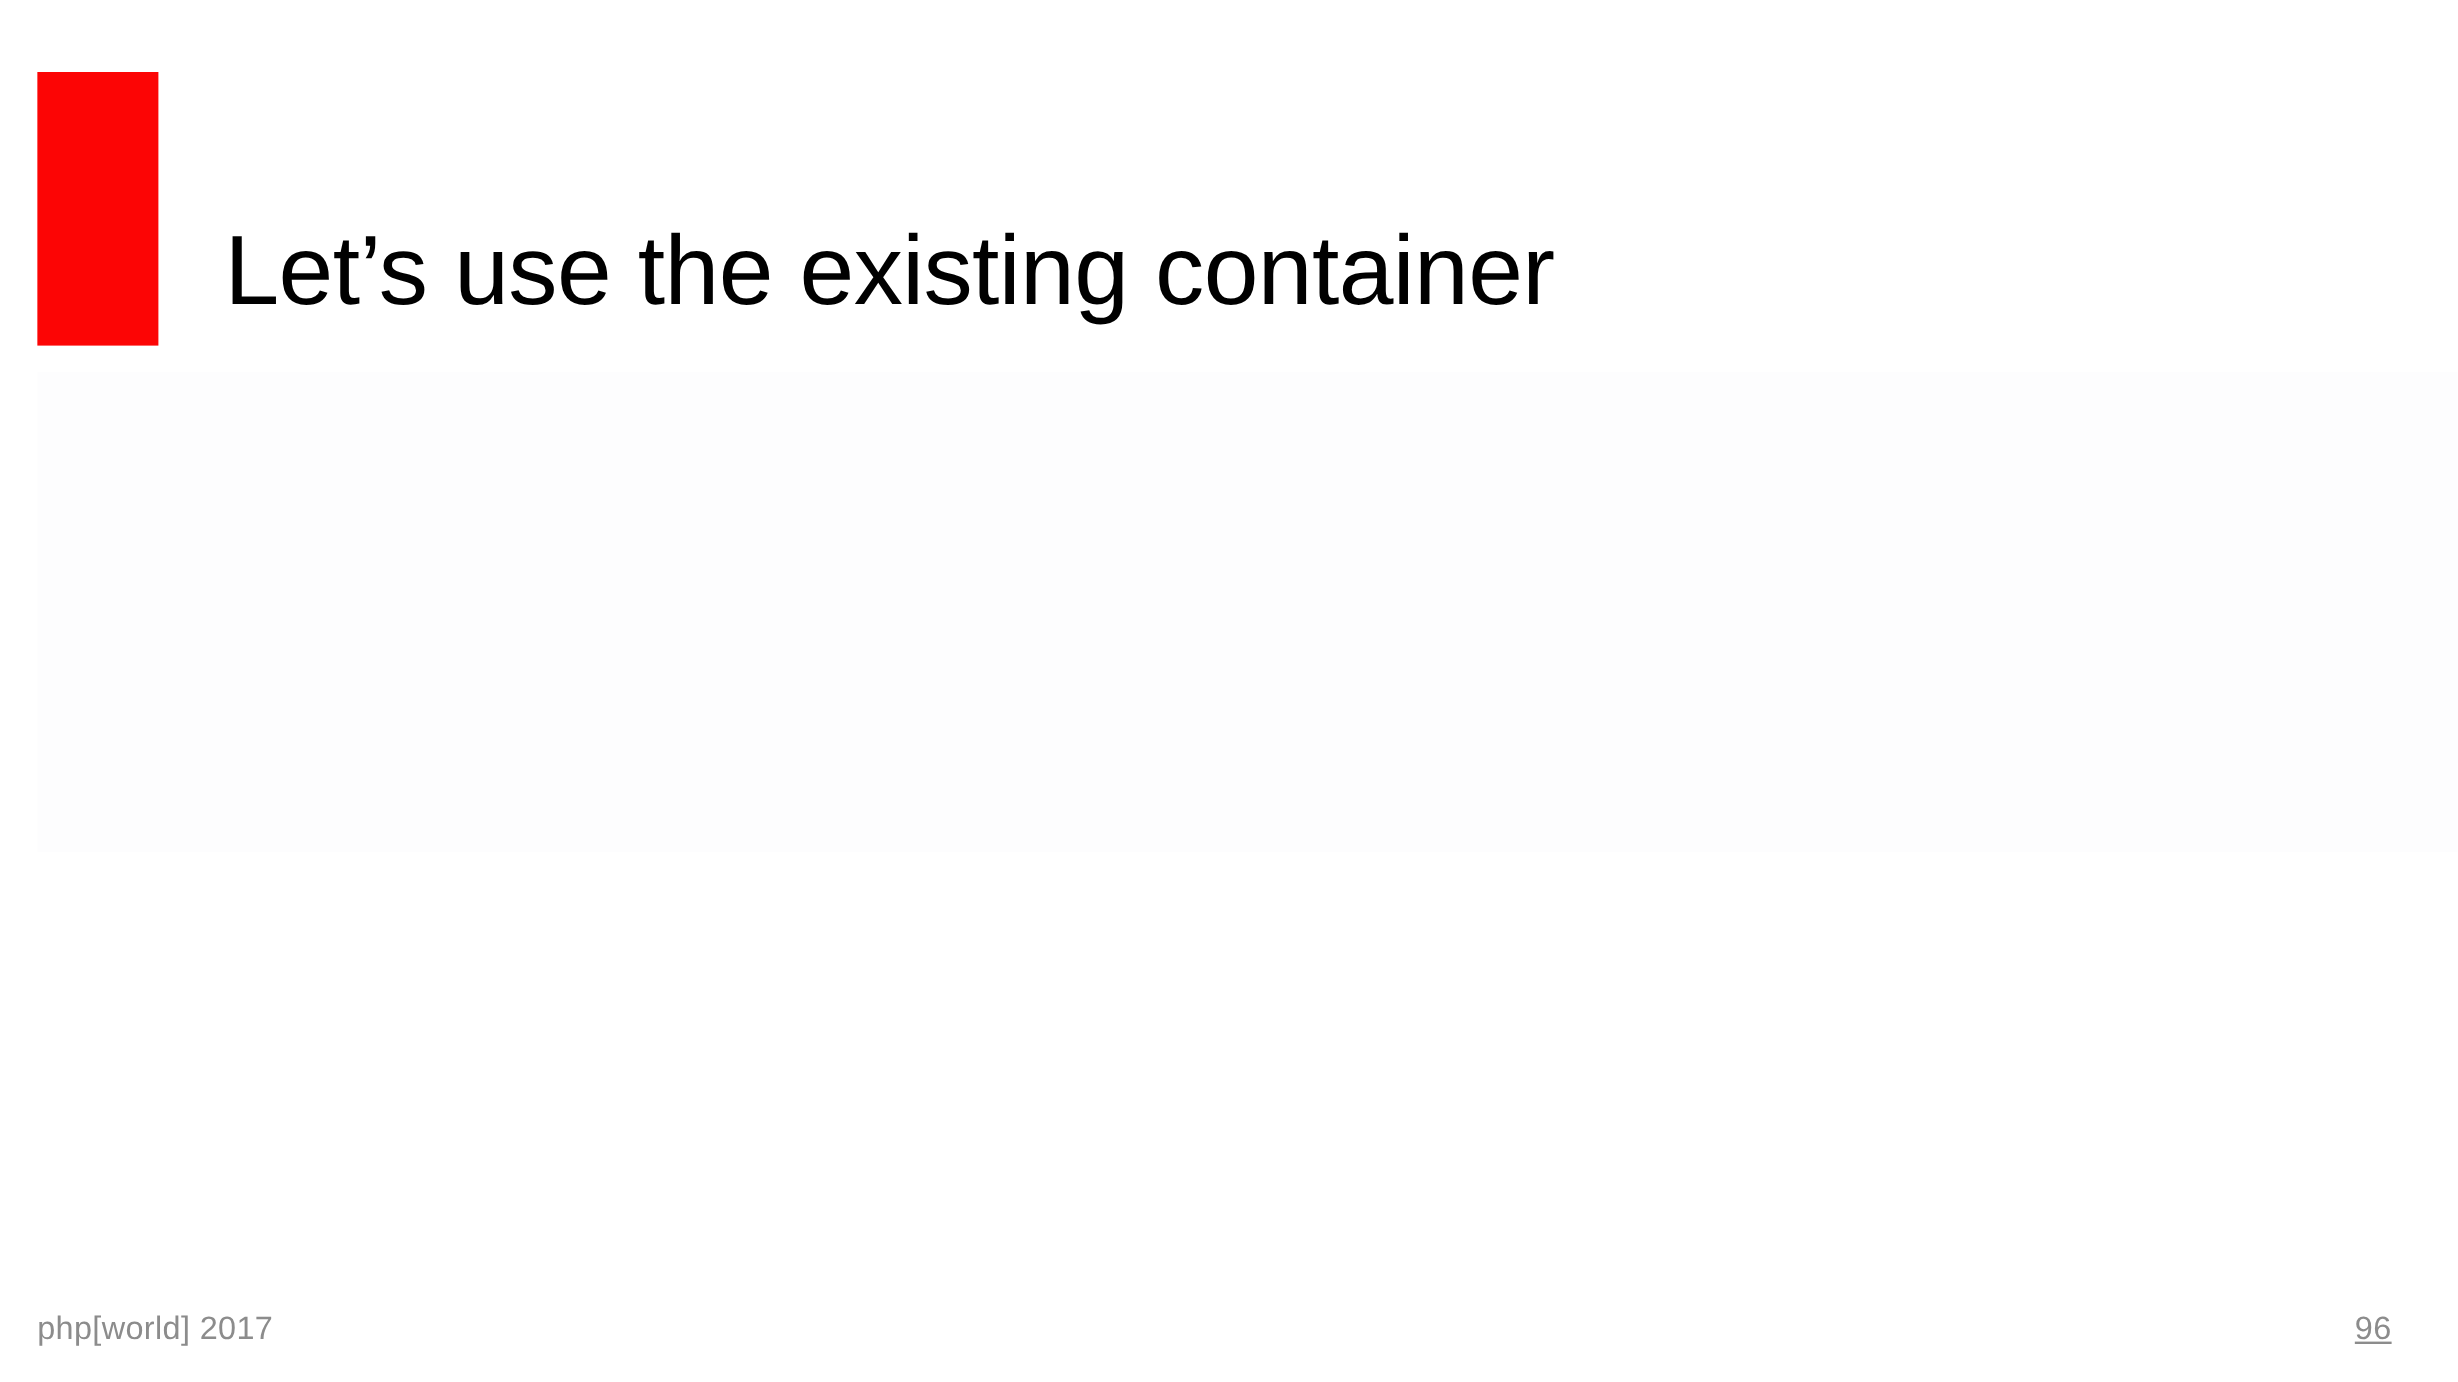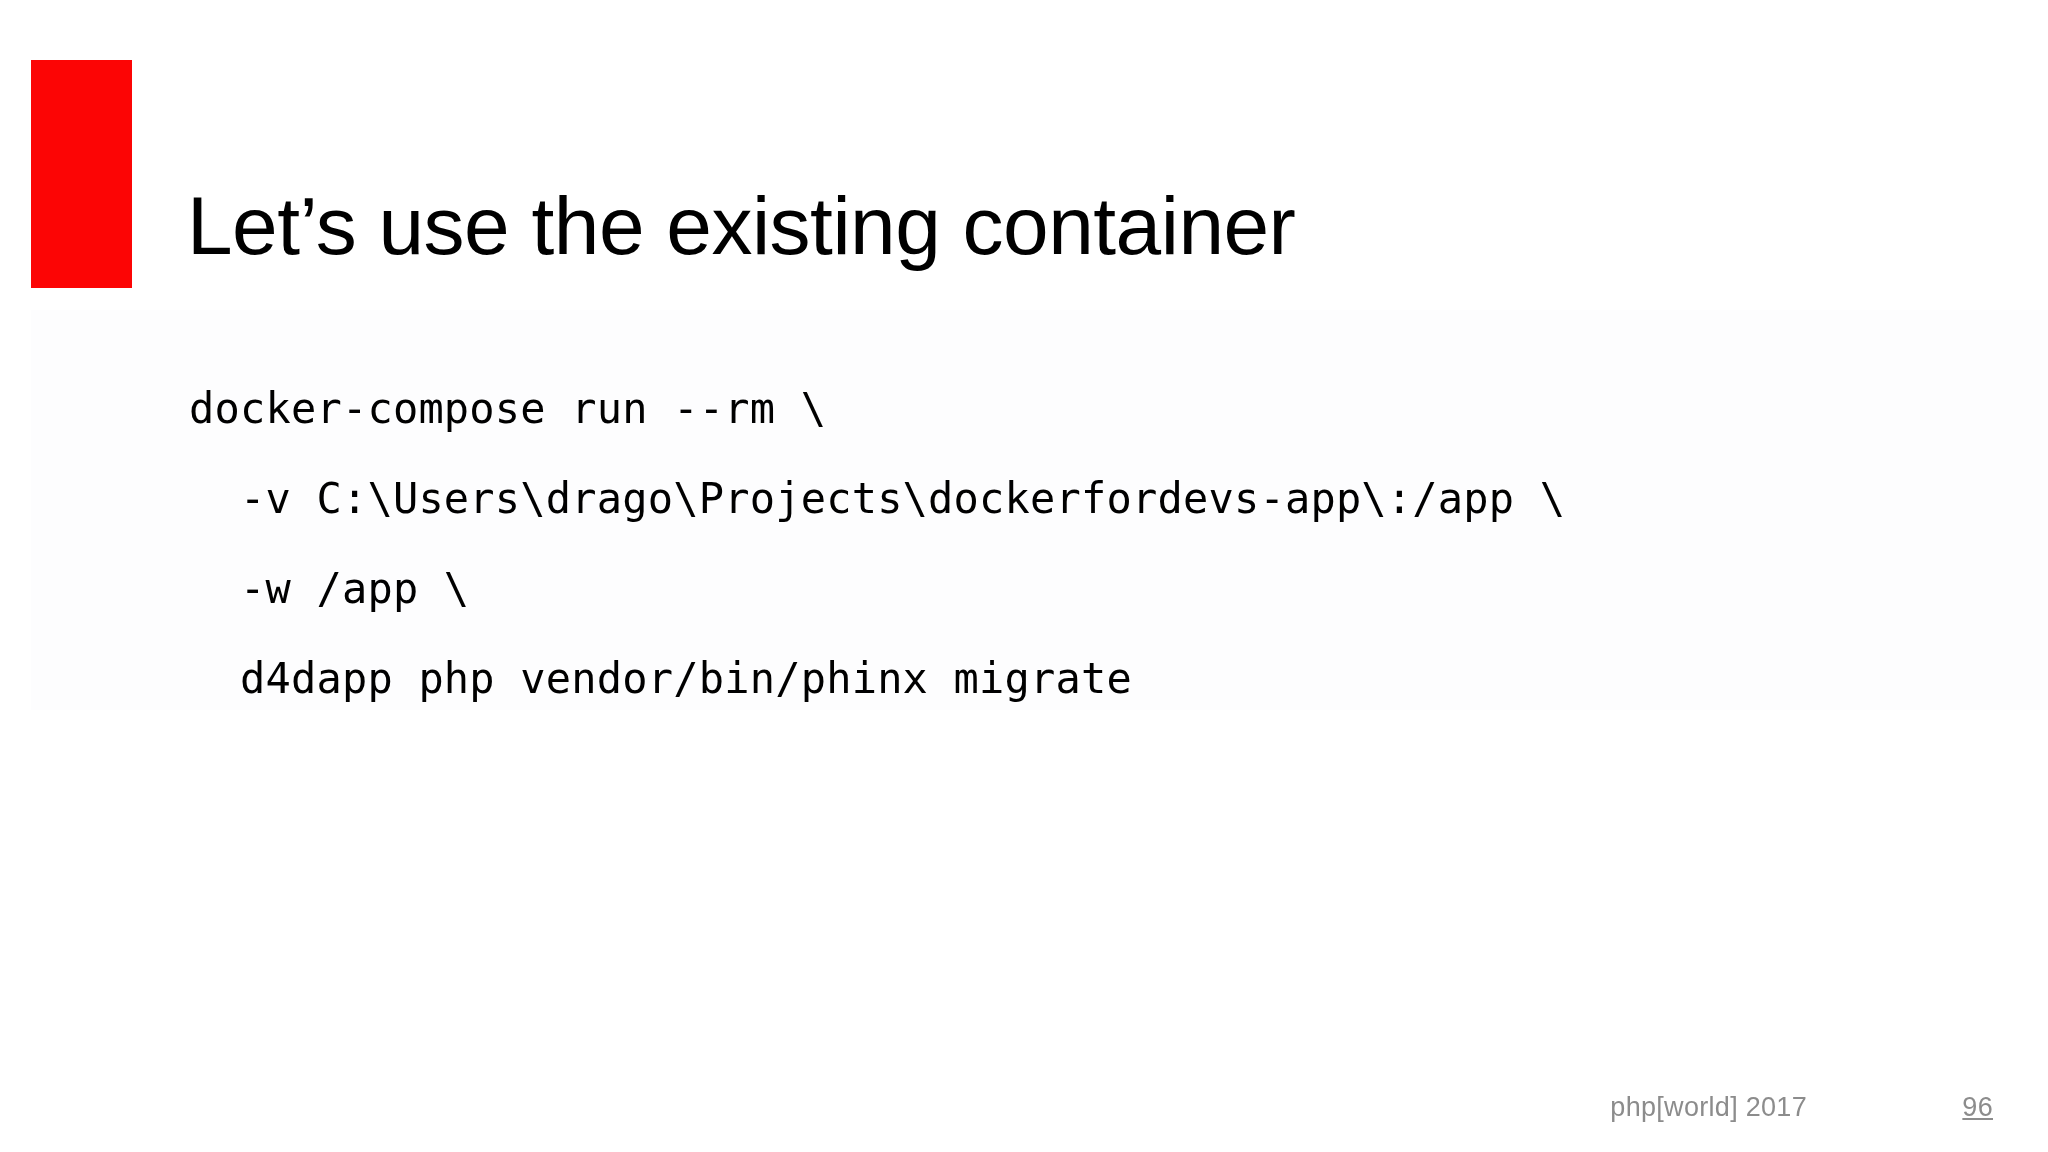--- a/index.html
+++ b/index.html
@@ -77,21 +77,21 @@
     top: 1092px;
     width: 2048px;
     height: 50px;
   }
 
   #footer-text {
     position: absolute;
     left: 0;
     top: 0;
     width: 1776px;
-    text-align: right;
+    text-align: left;
     font-family: "Liberation Sans", sans-serif;
     font-size: 27px;
     font-weight: 400;
     color: #8c8c8c;
     letter-spacing: 0.3px;
   }
 
   #page-number {
     position: absolute;
     right: 86px;
@@ -108,20 +108,19 @@
 <body>
 
 <div id="slide">
 
   <div id="content-band"></div>
 
   <div id="accent-block"></div>
 
   <h1 id="slide-title">Let’s use the existing container</h1>
 
-  <pre id="code-block"><code><span class="code-line">docker-compose run --rm \</span><span class="code-line">  -v C:\Users\drago\Projects\dockerfordevs-app\:/app \</span><span class="code-line">  -w /app \</span><span class="code-line">  d4dapp php vendor/bin/phinx migrate</span></code></pre>
 
   <div id="footer">
     <div id="footer-text">php[world] 2017</div>
     <div id="page-number">96</div>
   </div>
 
 </div>
 
 </body></html>

